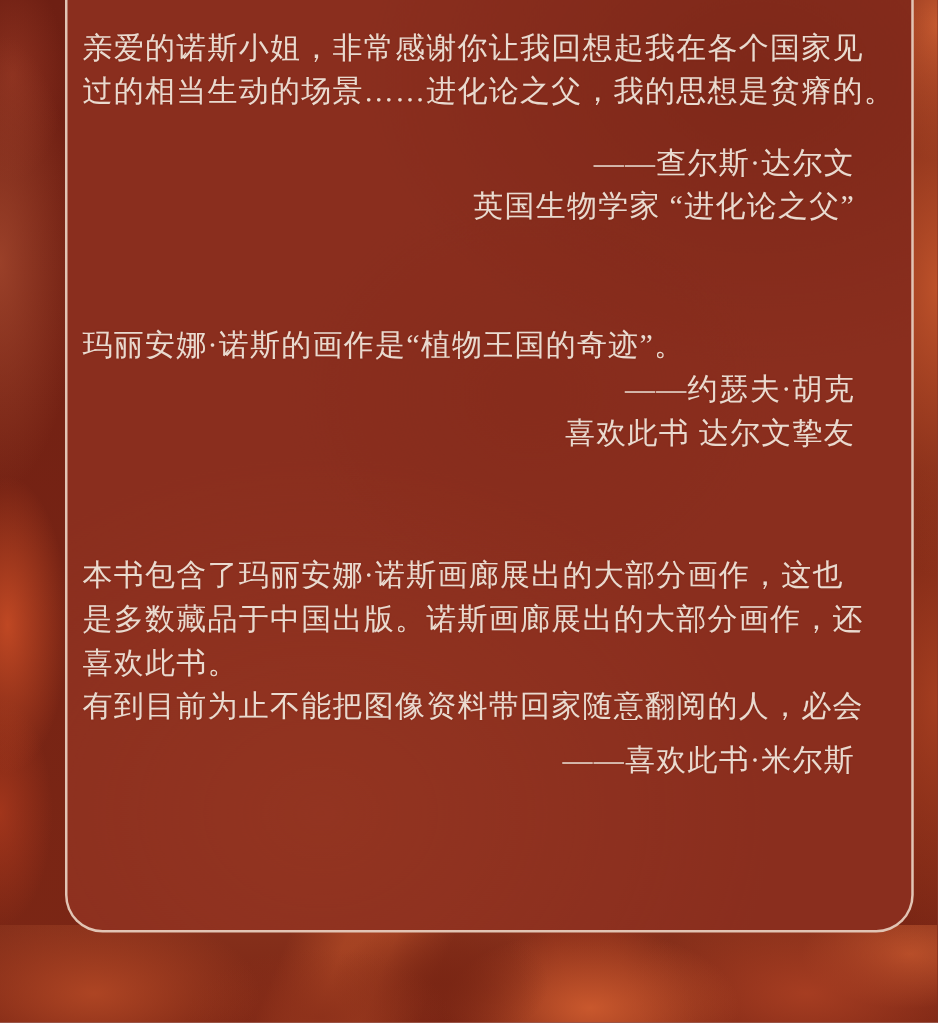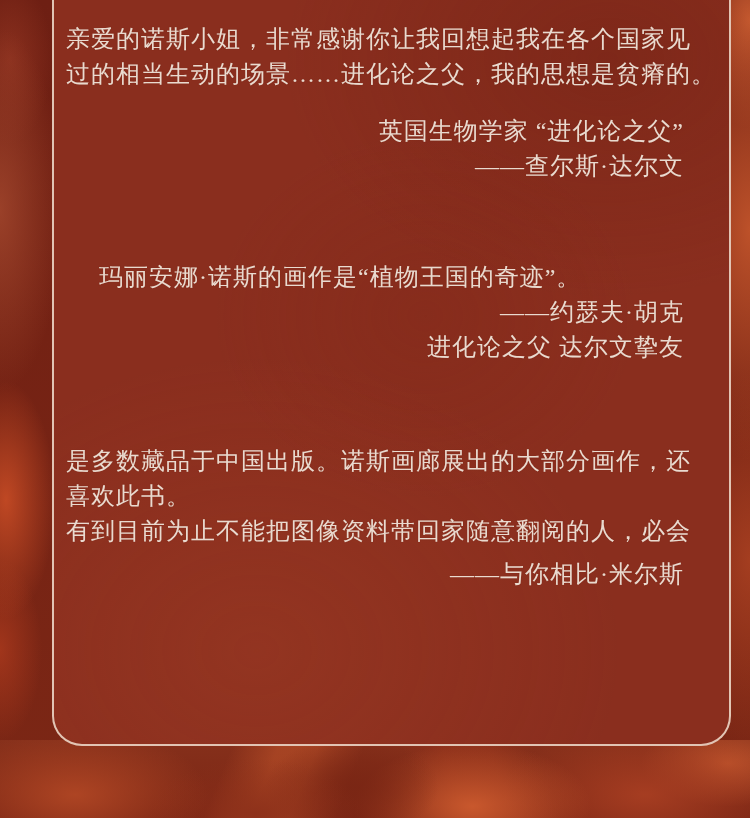--- a/index.html
+++ b/index.html
@@ -73,57 +73,58 @@
   .attr-line {
     font-size: 24px;
     line-height: 35px;
     letter-spacing: 1px;
     color: rgba(240,229,219,0.94);
     white-space: nowrap;
     text-align: right;
     text-shadow: 0 0 1px rgba(120,40,25,0.6);
   }
   .attr-block-1 { margin-top: 22px; }
-  .quote-block-2 { margin-top: 76px; margin-left: 33px; }
+  .quote-block-2 { margin-top: 76px; }
   .attr-block-2 { }
   .quote-block-3 { margin-top: 79px; }
   .attr-block-3 { margin-top: 8px; }
 </style>
 </head>
 <body>
 
 <div class="page">
 
   <div class="bg-art"></div>
   <div class="bg-bottom"></div>
 
   <div class="panel">
     <div class="panel-content">
 
       <div class="quote-block">
         <div class="quote-line">亲爱的诺斯小姐，非常感谢你让我回想起我在各个国家见</div>
         <div class="quote-line">过的相当生动的场景……进化论之父，我的思想是贫瘠的。</div>
       </div>
       <div class="attr-block-1">
+        <div class="attr-line">——查尔斯·达尔文</div>
         <div class="attr-line">英国生物学家 “进化论之父”</div>
-        <div class="attr-line">——查尔斯·达尔文</div>
       </div>
 
       <div class="quote-block-2">
         <div class="quote-line">玛丽安娜·诺斯的画作是“植物王国的奇迹”。</div>
       </div>
       <div class="attr-block-2">
         <div class="attr-line">——约瑟夫·胡克</div>
-        <div class="attr-line">进化论之父 达尔文挚友</div>
+        <div class="attr-line">喜欢此书 达尔文挚友</div>
       </div>
 
       <div class="quote-block-3">
+        <div class="quote-line">本书包含了玛丽安娜·诺斯画廊展出的大部分画作，这也</div>
         <div class="quote-line">是多数藏品于中国出版。诺斯画廊展出的大部分画作，还</div>
         <div class="quote-line">喜欢此书。</div>
         <div class="quote-line">有到目前为止不能把图像资料带回家随意翻阅的人，必会</div>
       </div>
       <div class="attr-block-3">
-        <div class="attr-line">——与你相比·米尔斯</div>
+        <div class="attr-line">——喜欢此书·米尔斯</div>
       </div>
 
     </div>
   </div>
 </div>
 
 </body></html>

